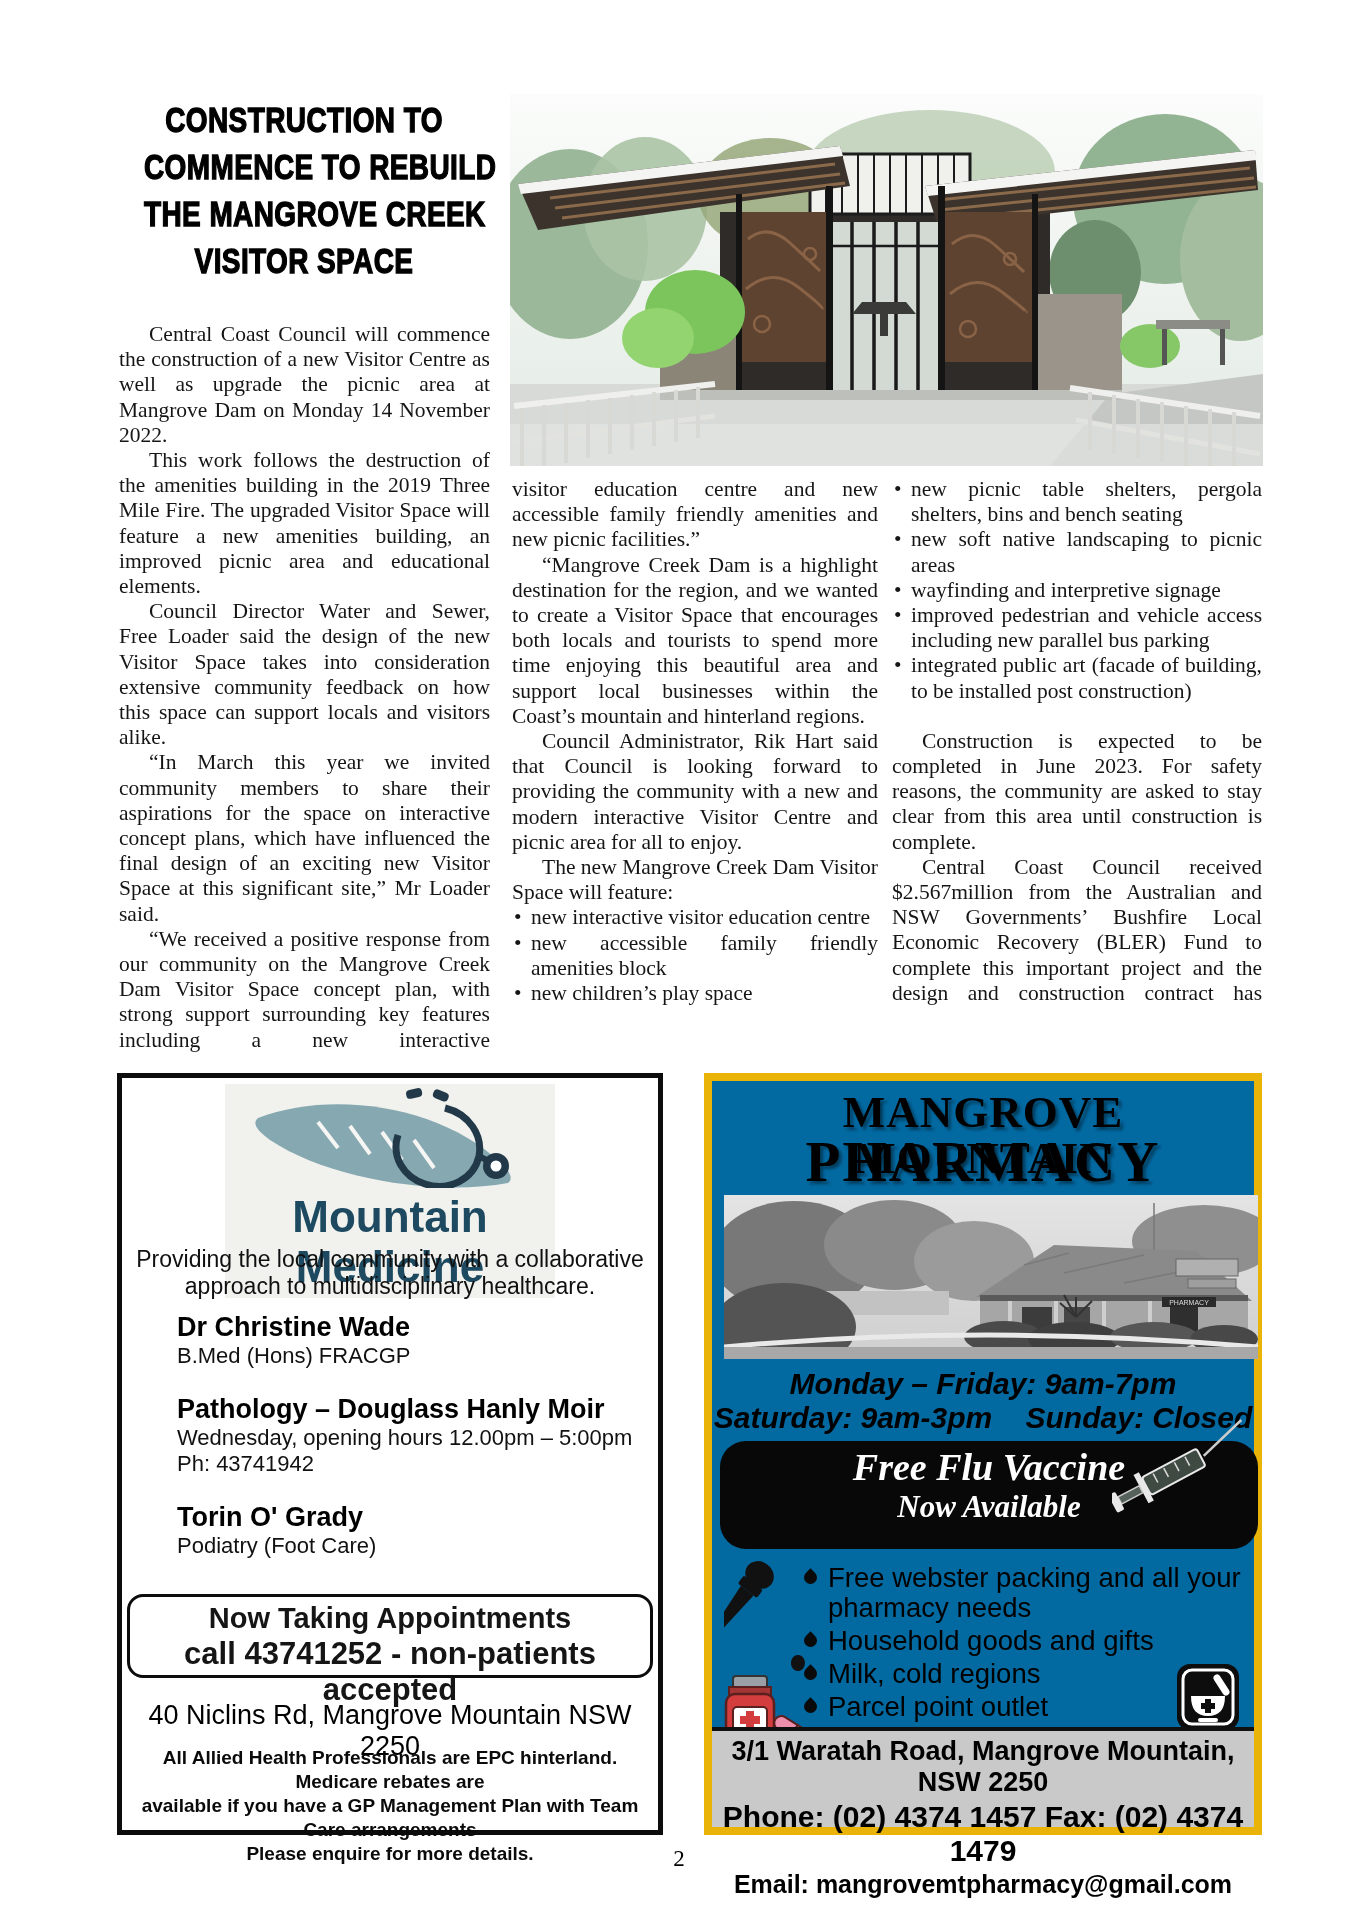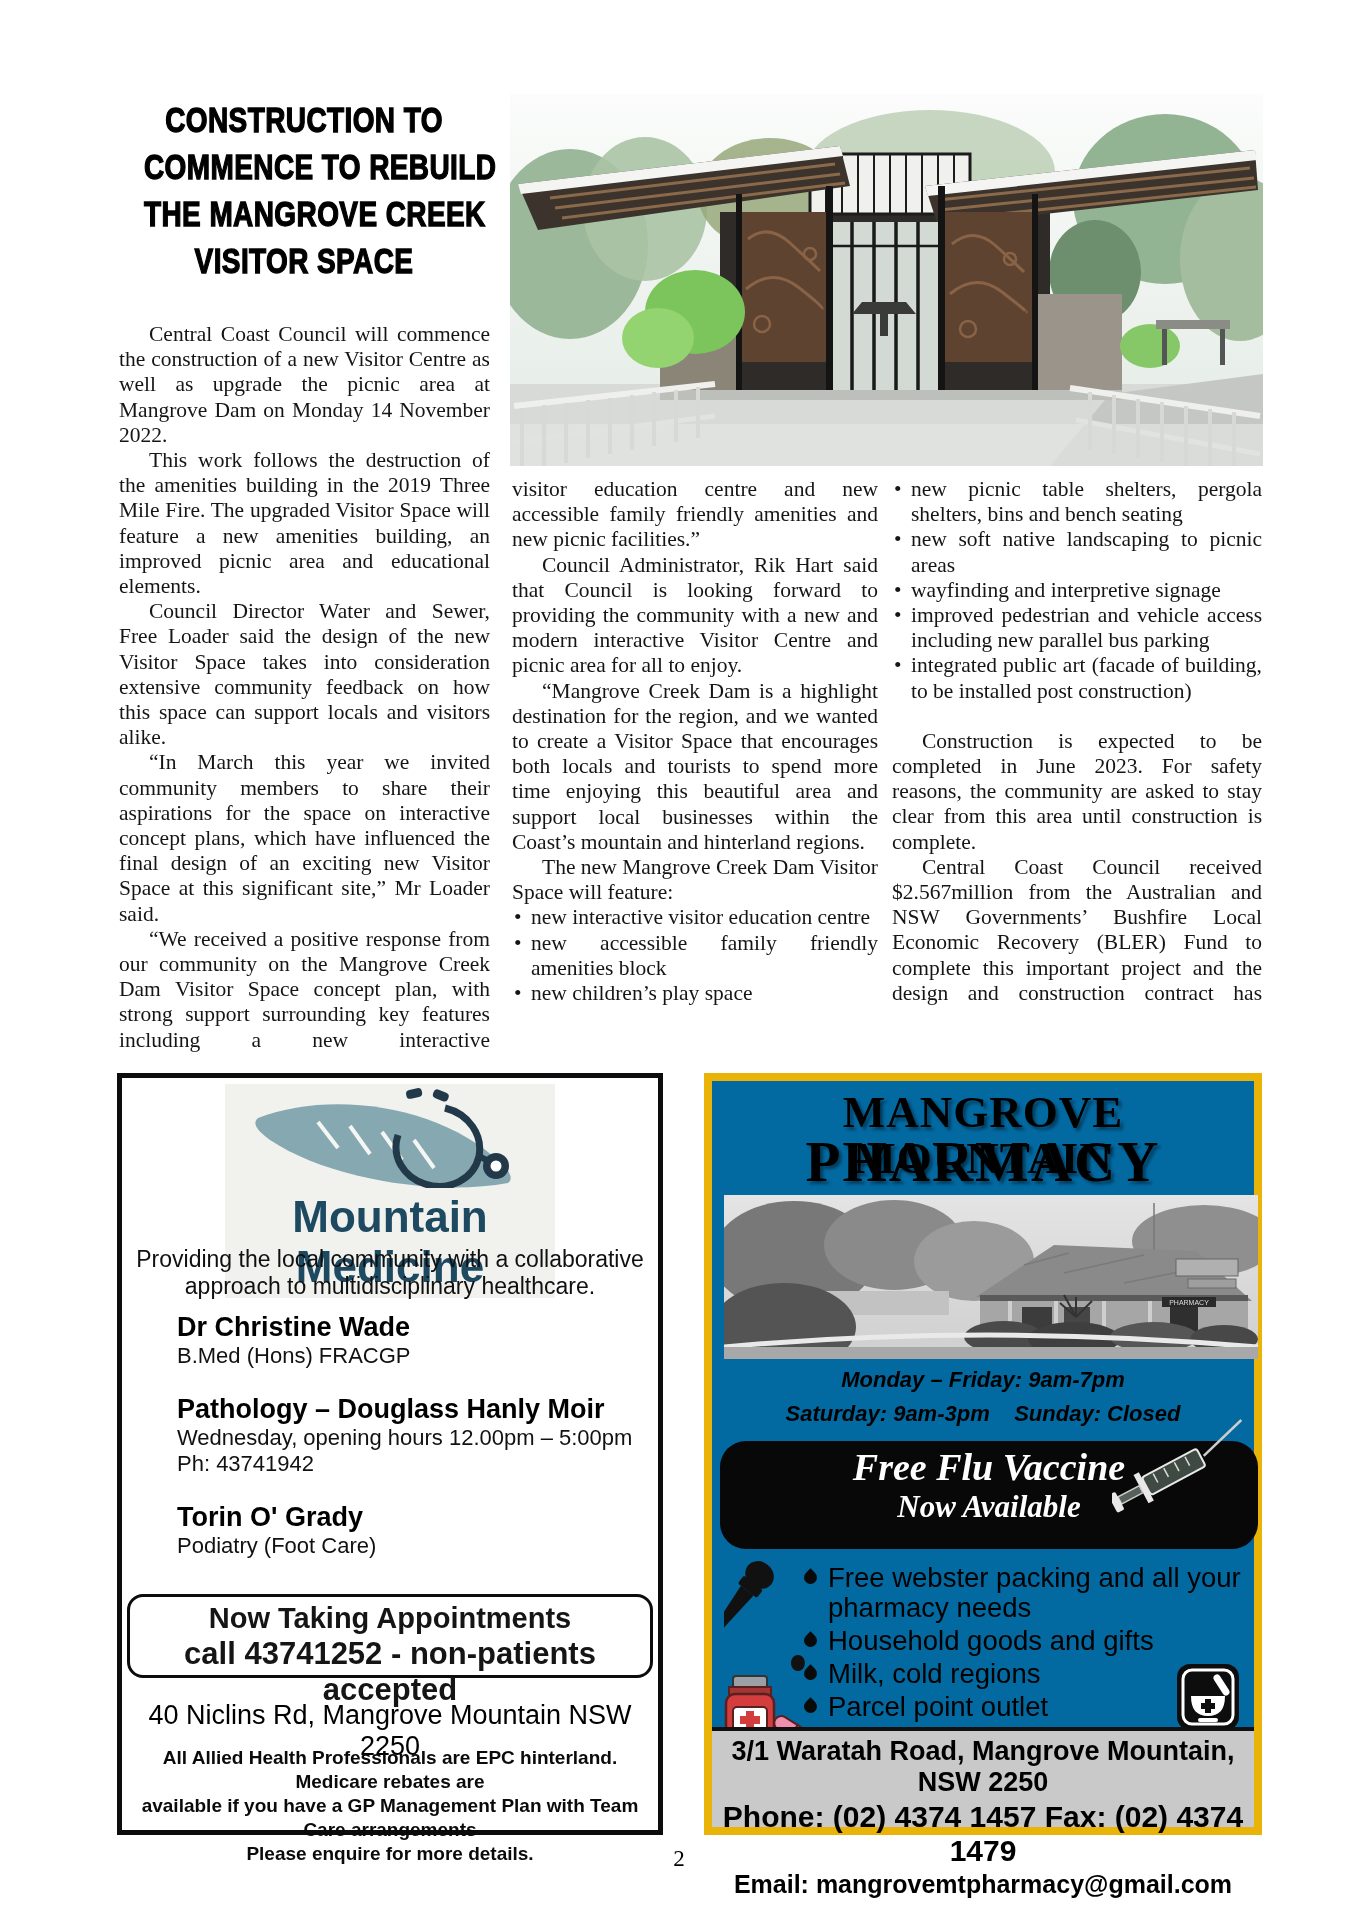--- a/index.html
+++ b/index.html
@@ -55,21 +55,21 @@
     border:8px solid #eab308; box-sizing:border-box; background:#0369a1;
     font-family:"Liberation Sans", sans-serif; }
   .ph-title1 { position:absolute; left:0; right:0; top:8px; text-align:center;
     font-family:"Liberation Serif", serif; font-weight:bold; font-size:45px; line-height:46px;
     color:#000; text-shadow:3px 3px 3px rgba(0,0,0,.4); letter-spacing:1px; }
   .ph-title2 { position:absolute; left:0; right:0; top:52px; text-align:center;
     font-family:"Liberation Serif", serif; font-weight:bold; font-size:57px; line-height:58px;
     color:#000; text-shadow:3px 3px 3px rgba(0,0,0,.4); letter-spacing:2px; }
   .ph-photo { position:absolute; left:12px; top:114px; width:534px; height:164px; }
   .ph-hours { position:absolute; left:0; right:0; text-align:center;
-    font-weight:bold; font-style:italic; font-size:22px; color:#000; }
+    font-weight:bold; font-style:italic; font-size:30px; color:#000; }
   .ph-hours1 { top:286px; } .ph-hours2 { top:320px; }
   .ph-flu { position:absolute; left:8px; top:360px; width:538px; height:108px;
     background:#080808; border-radius:26px; text-align:center; box-sizing:border-box; }
   .flu1 { font-family:"Liberation Serif", serif; font-weight:bold; font-style:italic;
     font-size:38px; color:#fff; margin-top:4px; }
   .flu2 { font-family:"Liberation Serif", serif; font-weight:bold; font-style:italic;
     font-size:31px; color:#fff; margin-top:0px; }
   .flu3 { font-style:italic; font-size:30px; color:#fff; margin-top:1px; }
   .syringe { position:absolute; right:-4px; top:-34px; }
   .ph-services { position:absolute; left:86px; top:482px; width:456px; }
@@ -239,22 +239,22 @@
   <div class="bodycol col1">
     <p>Central Coast Council will commence the construction of a new Visitor Centre as well as upgrade the picnic area at Mangrove Dam on Monday 14 November 2022.</p>
     <p>This work follows the destruction of the amenities building in the 2019 Three Mile Fire.  The upgraded Visitor Space will feature a new amenities building, an improved picnic area and educational elements.</p>
     <p>Council Director Water and Sewer, Free Loader said the design of the new Visitor Space takes into consideration extensive community feedback on how this space can support locals and visitors alike.</p>
     <p>“In March this year we invited community members to share their aspirations for the space on interactive concept plans, which have influenced the final design of an exciting new Visitor Space at this significant site,” Mr Loader said.</p>
     <p class="fj">“We received a positive response from our community on the Mangrove Creek Dam Visitor Space concept plan, with strong support surrounding key features including a new interactive</p>
   </div>
 
   <div class="bodycol col2">
     <p class="noindent">visitor education centre and new accessible family friendly amenities and new picnic facilities.”</p>
+    <p>“Mangrove Creek Dam is a highlight destination for the region, and we wanted to create a Visitor Space that encourages both locals and tourists to spend more time enjoying this beautiful area and support local businesses within the Coast’s mountain and hinterland regions.</p>
     <p>Council Administrator, Rik Hart said that Council is looking forward to providing the community with a new and modern interactive Visitor Centre and picnic area for all to enjoy.</p>
-    <p>“Mangrove Creek Dam is a highlight destination for the region, and we wanted to create a Visitor Space that encourages both locals and tourists to spend more time enjoying this beautiful area and support local businesses within the Coast’s mountain and hinterland regions.</p>
     <p>The new Mangrove Creek Dam Visitor Space will feature:</p>
     <ul class="blist">
       <li>new interactive visitor education centre</li>
       <li>new accessible family friendly amenities block</li>
       <li>new children’s play space</li>
     </ul>
   </div>
 
   <div class="bodycol col3">
     <ul class="blist">

